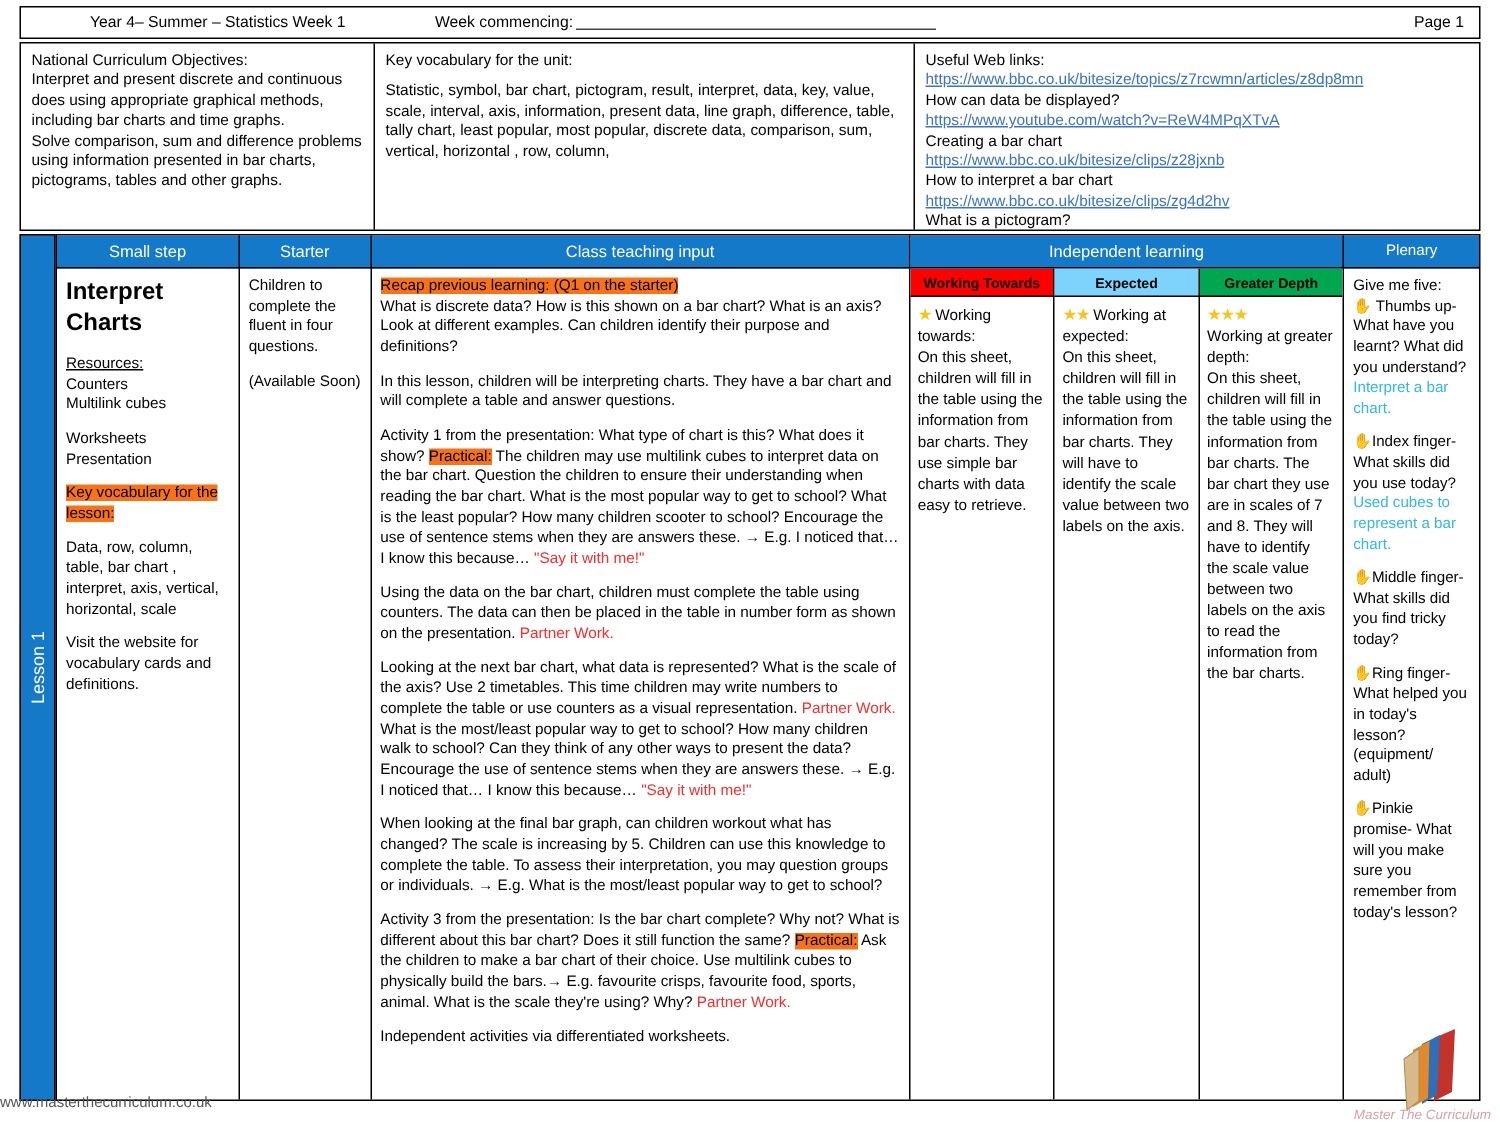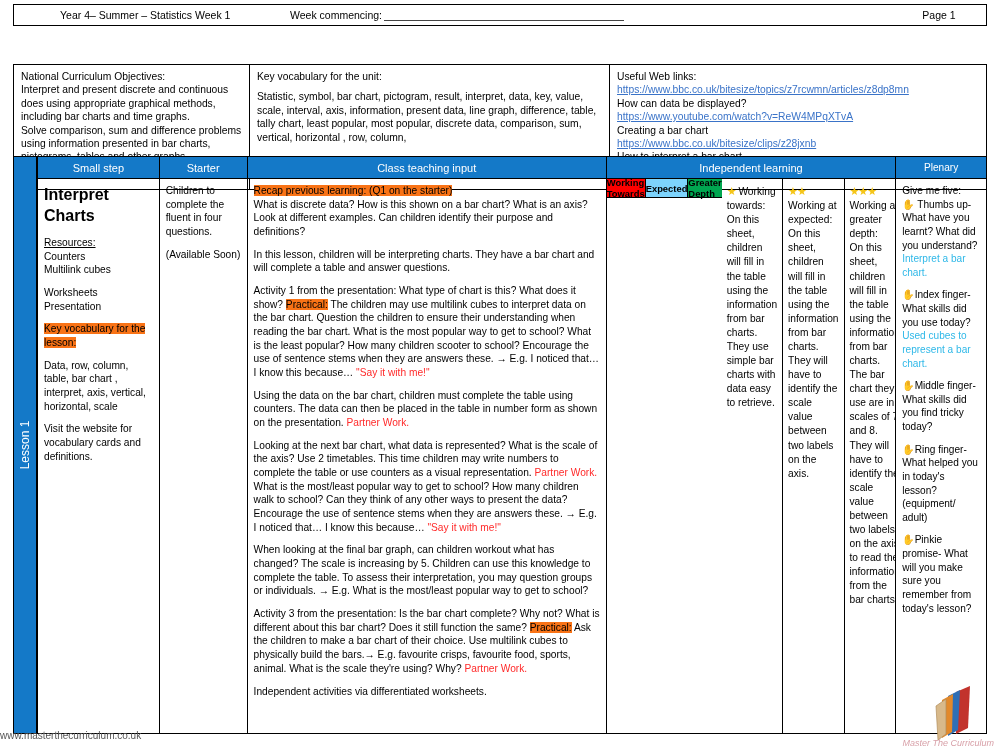--- a/index.html
+++ b/index.html
@@ -24,37 +24,36 @@
     border: 1px solid #000;
     display: flex;
     align-items: center;
     font-size: 10.5px;
     color: #000;
     padding-left: 40px;
   }
   .th-cell { padding: 0 6px; white-space: nowrap; }
   .th-year { width: 230px; }
   .th-week { flex: 1; }
-  .th-page { width: 90px; text-align: center; padding-right: 10px; }
+  .th-page { width: 90px; text-align: right; padding-right: 10px; }
   .th-line {
     display: inline-block;
     border-bottom: 1px solid #444;
     width: 240px;
     vertical-align: -2px;
     margin-left: 2px;
   }
 
   
   .info-row {
     position: absolute;
     left: 13px; top: 28px;
     width: 974px; height: 126px;
     display: flex;
     border: 1px solid #000;
-    margin-top: 36px;
   }
   .info-cell {
     padding: 5px 7px 4px 7px;
     font-size: 10.3px;
     line-height: 1.30;
     color: #000;
     overflow: hidden;
   }
   .info-nc { width: 236px; border-right: 1px solid #000; }
   .info-vocab { width: 360px; border-right: 1px solid #000; }
@@ -143,21 +142,21 @@
   
   .c-teach p { margin: 0 0 9px 0; }
   .c-teach p:last-child { margin-bottom: 0; }
   .red { color: #ff2a2a; }
 
   
   .indep-wrap {
     width: 290px;
     border-right: 1px solid #000;
     display: flex;
-    flex-direction: row;
+    flex-direction: column;
     overflow: hidden;
   }
   .indep-sub-hdr {
     display: flex;
     height: 19px;
     flex: 0 0 19px;
   }
   .indep-sub-hdr > div {
     flex: 1;
     display: flex;

